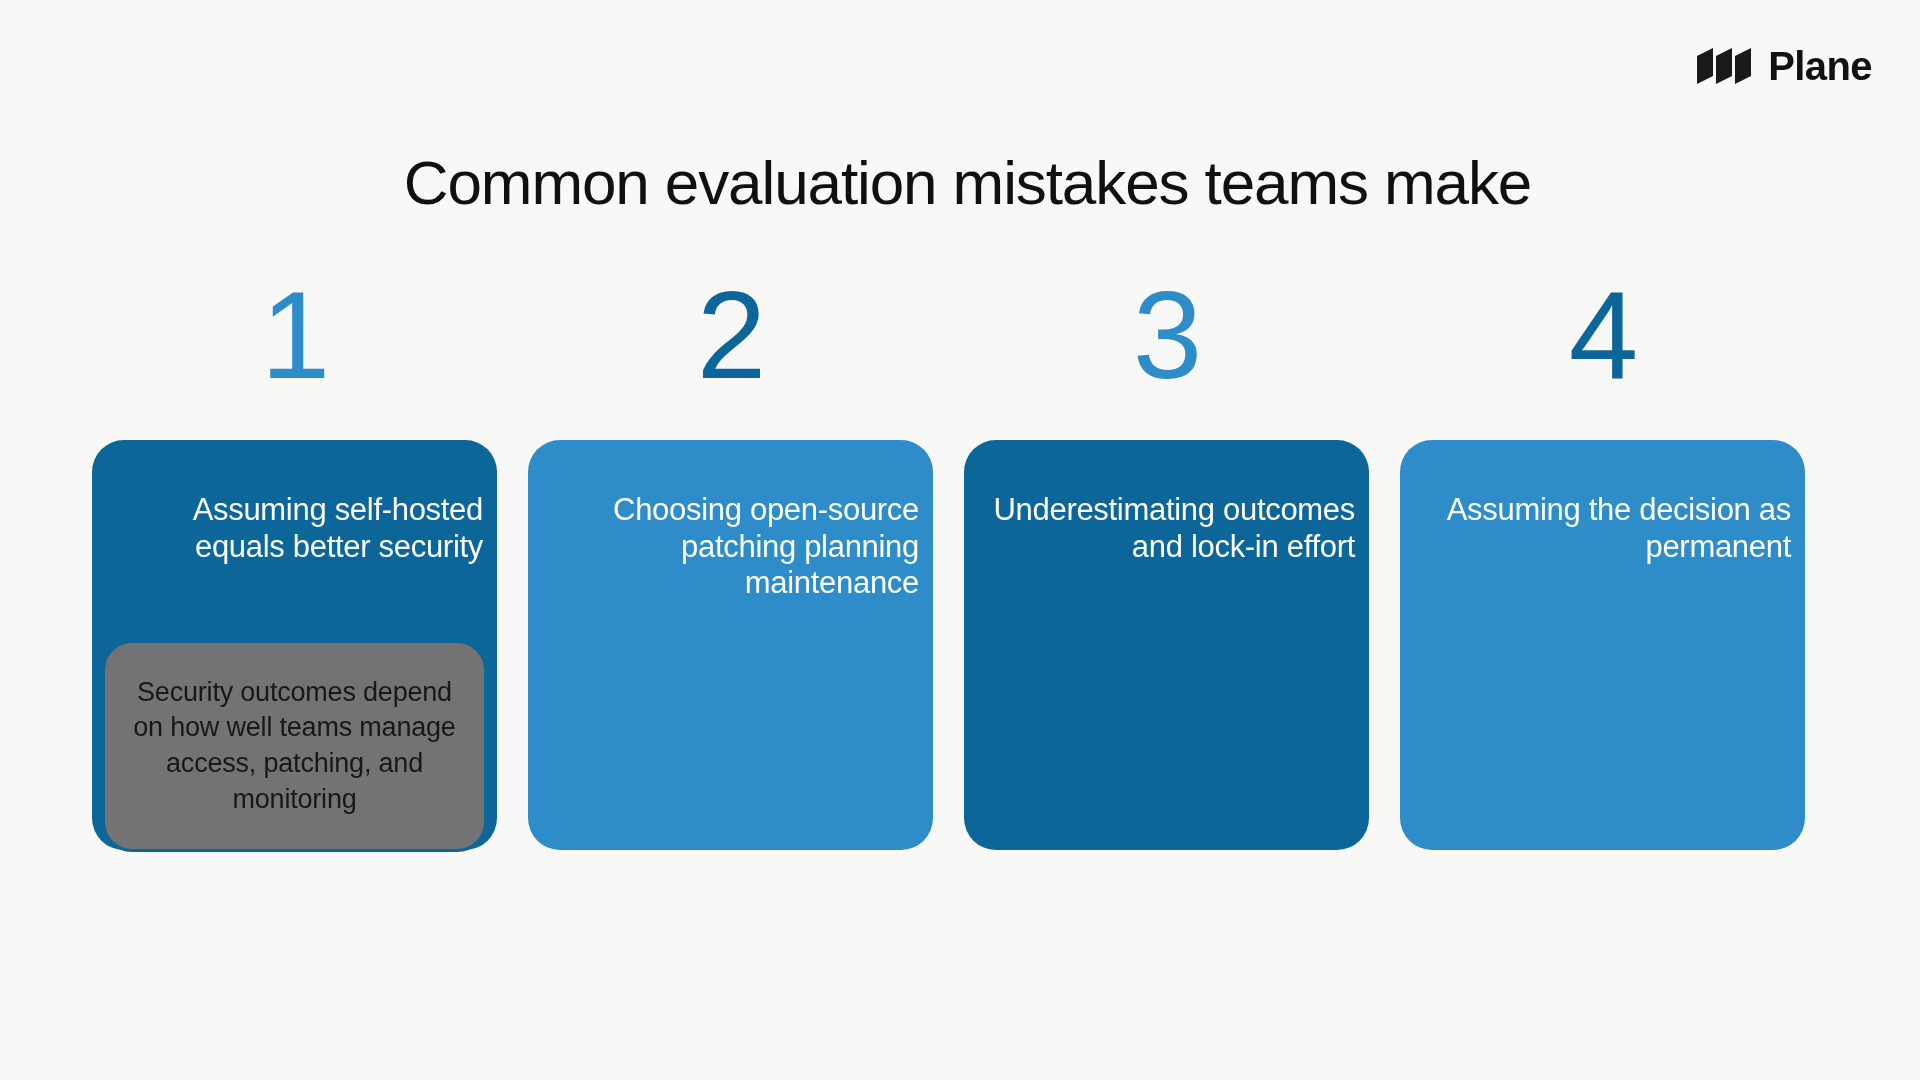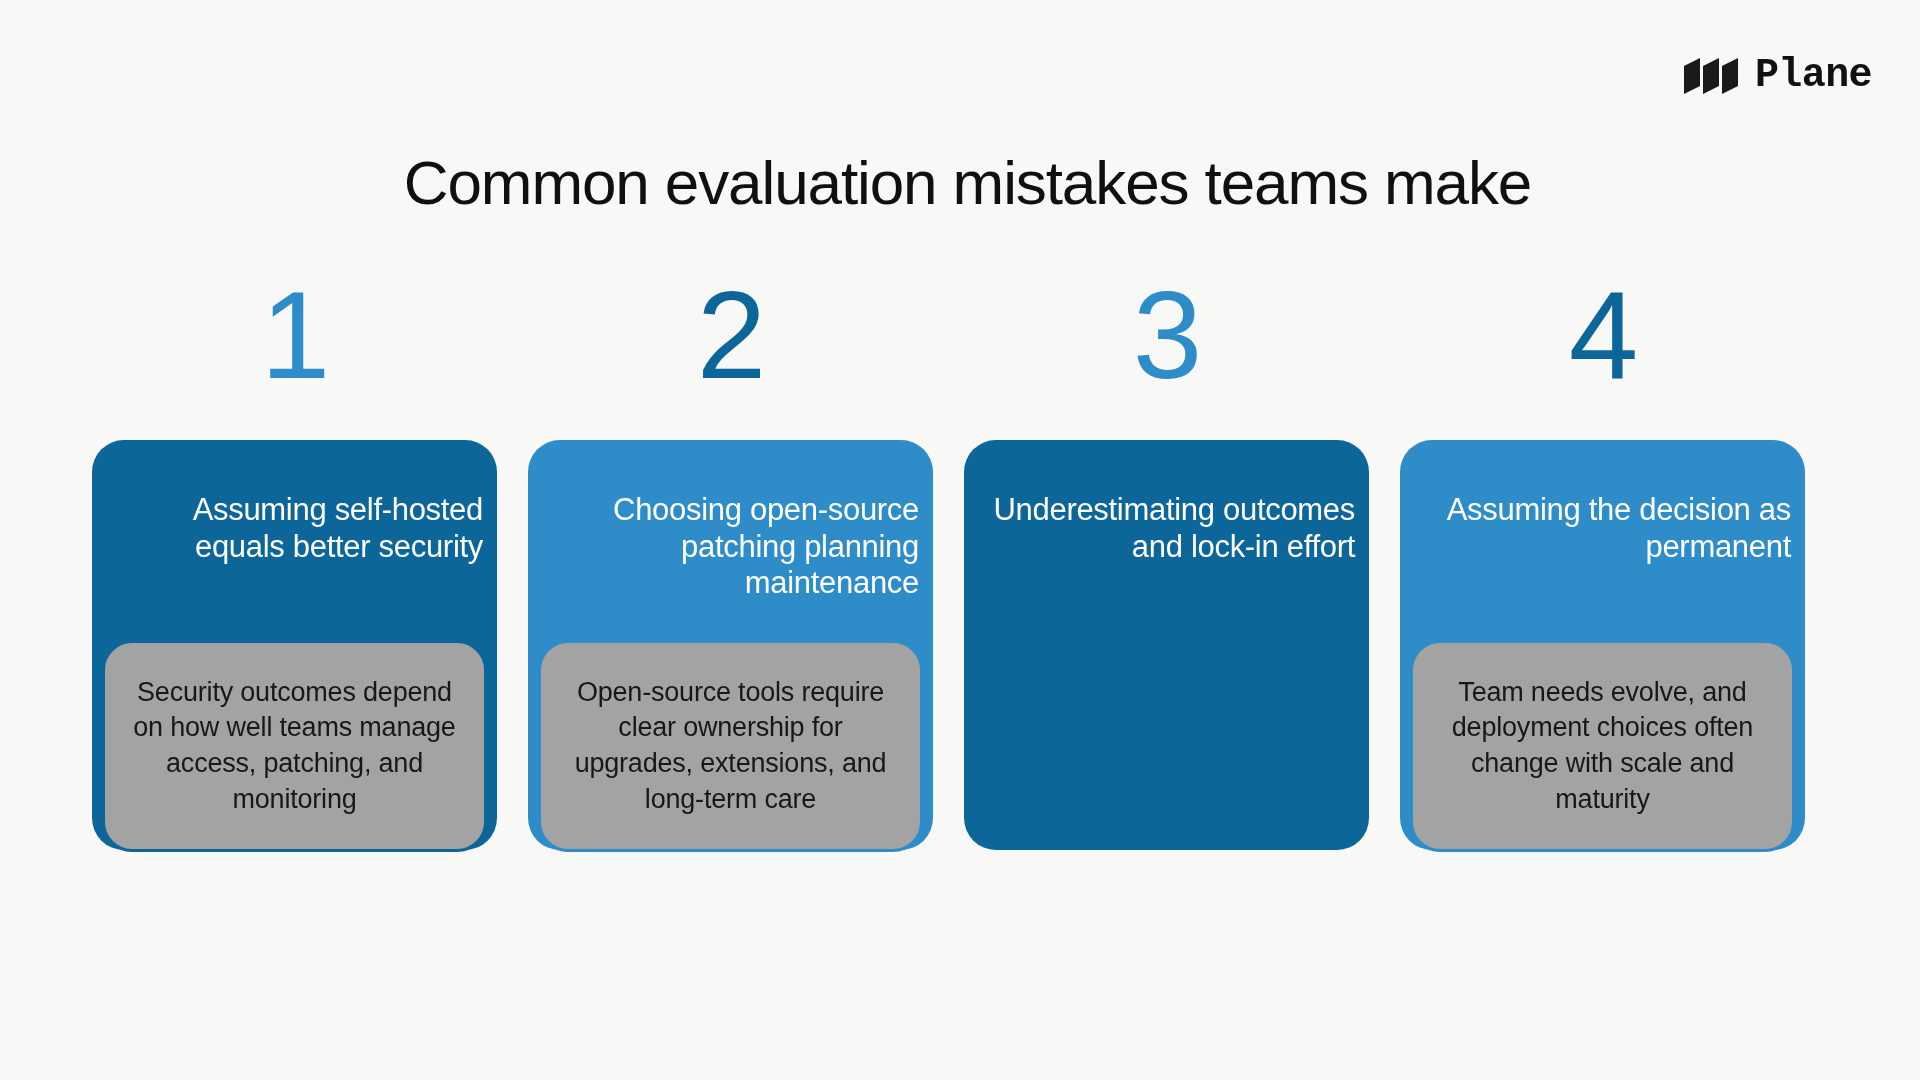--- a/index.html
+++ b/index.html
@@ -11,22 +11,22 @@
   }
   .slide {
     position:relative;
     width:1920px; height:1080px;
     background:#f8f8f7;
   }
 
   
   .brand {
     position:absolute;
-    top:56px; right:48px;
-    display:flex; align-items:flex-end; gap:13px;font-family:Liberation Mono, monospace;
+    top:46px; right:48px;
+    display:flex; align-items:flex-end; gap:13px;
   }
   .brand-icon { display:block; width:60px; height:40px; }
   .brand-word {
     font-size:40px;
     font-weight:600;
     color:#111111;
     letter-spacing:-0.6px;
     line-height:1;
   }
 
@@ -83,21 +83,21 @@
     font-weight:400;
     line-height:1.18;
     letter-spacing:-0.3px;
   }
   .card-body {
     position:absolute;
     left:10px;
     top:340px;
     width:385px;
     min-height:212px;
-    background:#a3a3a3;
+    background:#737373;
     border-radius:30px;
     border:3px solid;
     display:flex;
     align-items:center;
     justify-content:center;
     padding:20px 16px;
   }
   .card-body-text {
     text-align:center;
     font-size:27px;
@@ -135,36 +135,30 @@
       <div class="card-body" style="border-color: rgb(12, 102, 153);">
         <div class="card-body-text">Security outcomes depend on how well teams manage access, patching, and monitoring</div>
       </div>
     </div>
 
     <div class="card">
       <div class="card-number" style="color: rgb(12, 102, 153);">2</div>
       <div class="card-head" style="background: rgb(46, 141, 200);">
         <div class="card-head-text">Choosing open-source patching planning maintenance</div>
       </div>
-      <div class="card-body" style="border-color: rgb(46, 141, 200);">
-        <div class="card-body-text">Open-source tools require clear ownership for upgrades, extensions, and long-term care</div>
-      </div>
     </div>
 
     <div class="card">
       <div class="card-number" style="color: rgb(46, 141, 200);">3</div>
       <div class="card-head" style="background: rgb(12, 102, 153);">
         <div class="card-head-text">Underestimating outcomes and lock-in effort</div>
       </div>
     </div>
 
     <div class="card">
       <div class="card-number" style="color: rgb(12, 102, 153);">4</div>
       <div class="card-head" style="background: rgb(46, 141, 200);">
         <div class="card-head-text">Assuming the decision as permanent</div>
       </div>
-      <div class="card-body" style="border-color: rgb(46, 141, 200);">
-        <div class="card-body-text">Team needs evolve, and deployment choices often change with scale and maturity</div>
-      </div>
     </div>
 
   </div>
 </div>
 
 </body></html>

